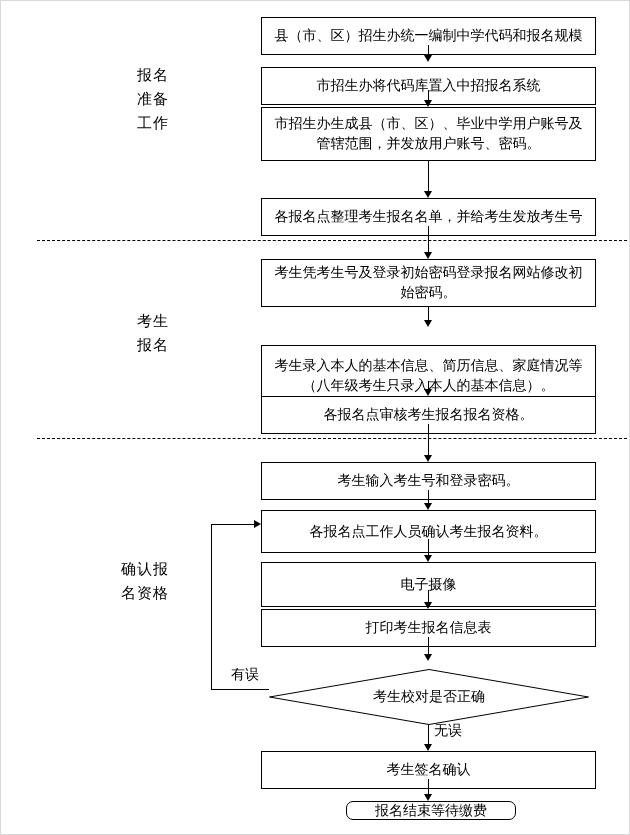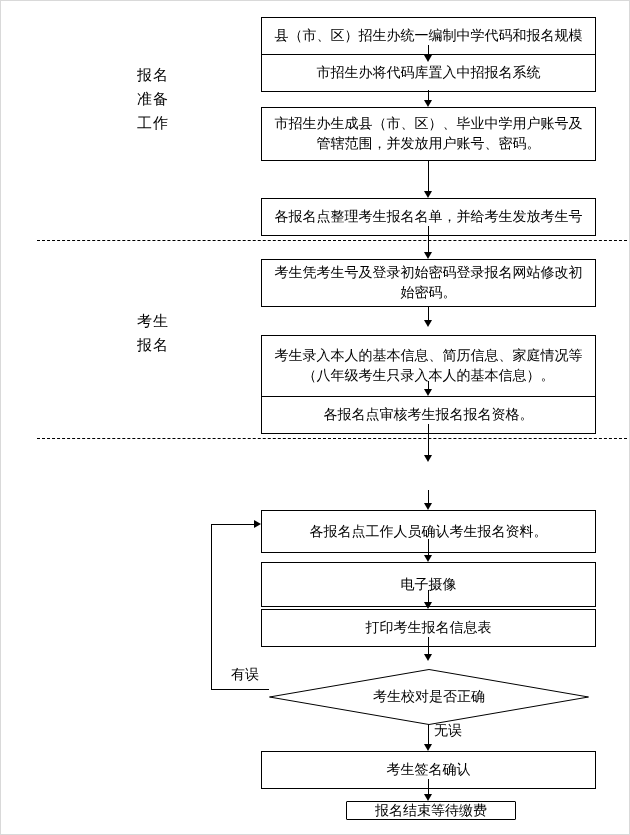--- a/index.html
+++ b/index.html
@@ -43,46 +43,49 @@
     border-left:7px solid #000;
   }
   .diamond-wrap { position:absolute; left:268px; top:668px; width:320px; height:56px; }
   .diamond-wrap svg { position:absolute; left:0; top:0; }
   .diamond-label {
     position:absolute; left:0; top:0; right:0; bottom:0;
     display:flex; align-items:center; justify-content:center; font-size:14px;
   }
   .endnode {
     position:absolute; left:345px; top:800px; width:170px; height:19px;
-    border:1px solid #000; border-radius:1px; background:#fff;
+    border:1px solid #000; border-radius:7px; background:#fff;
     display:flex; align-items:center; justify-content:center; font-size:14px;
   }
   .elabel { position:absolute; font-size:14px; }
 </style>
 </head>
 <body>
 
 <div class="canvas">
 
   <div class="phase" style="left:136px;top:62px">报名
 准备
 工作</div>
   <div class="phase" style="left:136px;top:308px">考生
 报名</div>
+  <div class="phase" style="left:120px;top:556px">确认报
+名资格</div>
 
   <div class="dashed" style="top:239px"></div>
   <div class="dashed" style="top:437px"></div>
 
   <div class="box" style="top:16px;height:28px">县（市、区）招生办统一编制中学代码和报名规模</div>
-  <div class="box" style="top:53px;height:28px">市招生办将代码库置入中招报名系统</div>
+  <div class="box" style="top:66px;height:28px">市招生办将代码库置入中招报名系统</div>
   <div class="box ta-left" style="top:106px;height:54px">市招生办生成县（市、区）、毕业中学用户账号及管辖范围，并发放用户账号、密码。</div>
   <div class="box" style="top:197px;height:28px">各报名点整理考生报名名单，并给考生发放考生号</div>
   <div class="box ta-left" style="top:258px;height:48px">考生凭考生号及登录初始密码登录报名网站修改初始密码。</div>
-  <div class="box" style="top:334px;height:62px">考生录入本人的基本信息、简历信息、家庭情况等（八年级考生只录入本人的基本信息）。</div>
+  <div class="box" style="top:344px;height:62px">考生录入本人的基本信息、简历信息、家庭情况等（八年级考生只录入本人的基本信息）。</div>
   <div class="box" style="top:395px;height:28px">各报名点审核考生报名报名资格。</div>
+  <div class="box" style="top:461px;height:28px">考生输入考生号和登录密码。</div>
   <div class="box" style="top:509px;height:43px">各报名点工作人员确认考生报名资料。</div>
   <div class="box" style="top:561px;height:45px">电子摄像</div>
   <div class="box" style="top:608px;height:28px">打印考生报名信息表</div>
   <div class="box" style="top:750px;height:28px">考生签名确认</div>
 
   <div class="varrow" style="left:423px;top:44px;height:17px"></div>
   <div class="varrow" style="left:423px;top:89px;height:17px"></div>
   <div class="varrow" style="left:423px;top:160px;height:37px"></div>
   <div class="varrow" style="left:423px;top:225px;height:33px"></div>
   <div class="varrow" style="left:423px;top:306px;height:20px"></div>

